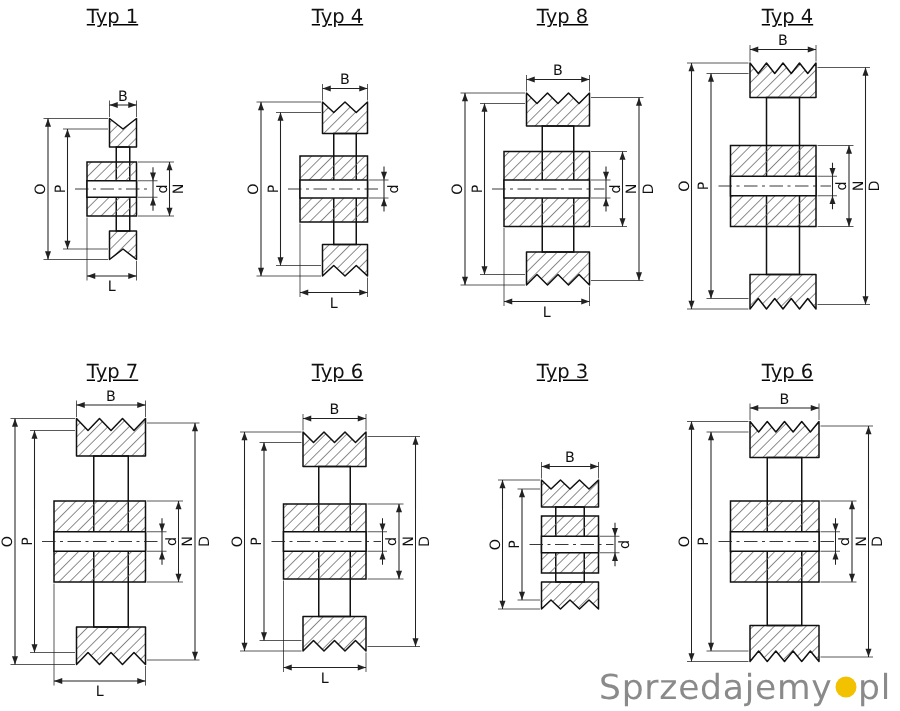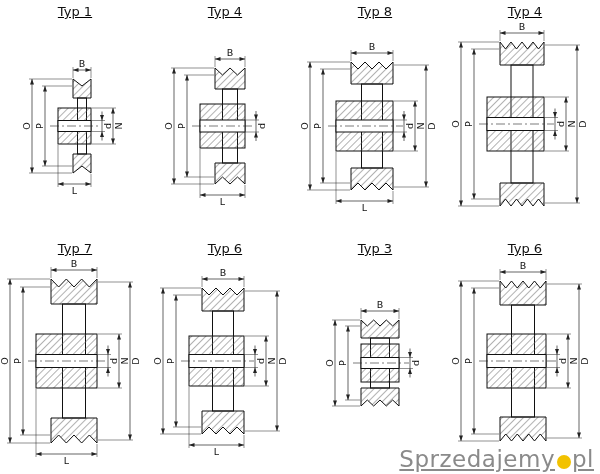--- a/index.html
+++ b/index.html
@@ -12,21 +12,21 @@
     display:grid;
     grid-template-columns:repeat(4,150px);
     grid-template-rows:repeat(2,237px);
   }
   .cell{display:flex;flex-direction:column;align-items:center;padding-top:4px;text-decoration:underline;}
   .title{font-size:13px;color:#111;height:16px;line-height:16px;}
   svg.pulley{width:150px;height:215px;display:block;}
   .watermark{
     position:absolute;right:6px;bottom:2px;
     font-size:23px;color:rgba(122,122,122,.88);
-    display:flex;align-items:flex-end;letter-spacing:.5px;text-decoration:underline;
+    display:flex;align-items:center;letter-spacing:.5px;
   }
   .wdot{width:14px;height:14px;border-radius:50%;display:inline-block;margin:0 1px 3px 2px;}
 </style>
 </head>
 <body>
 
 <div class="grid">
   <div class="cell">
     <div class="title">Typ 1</div>
     <svg class="pulley" viewBox="0 0 150 215">

